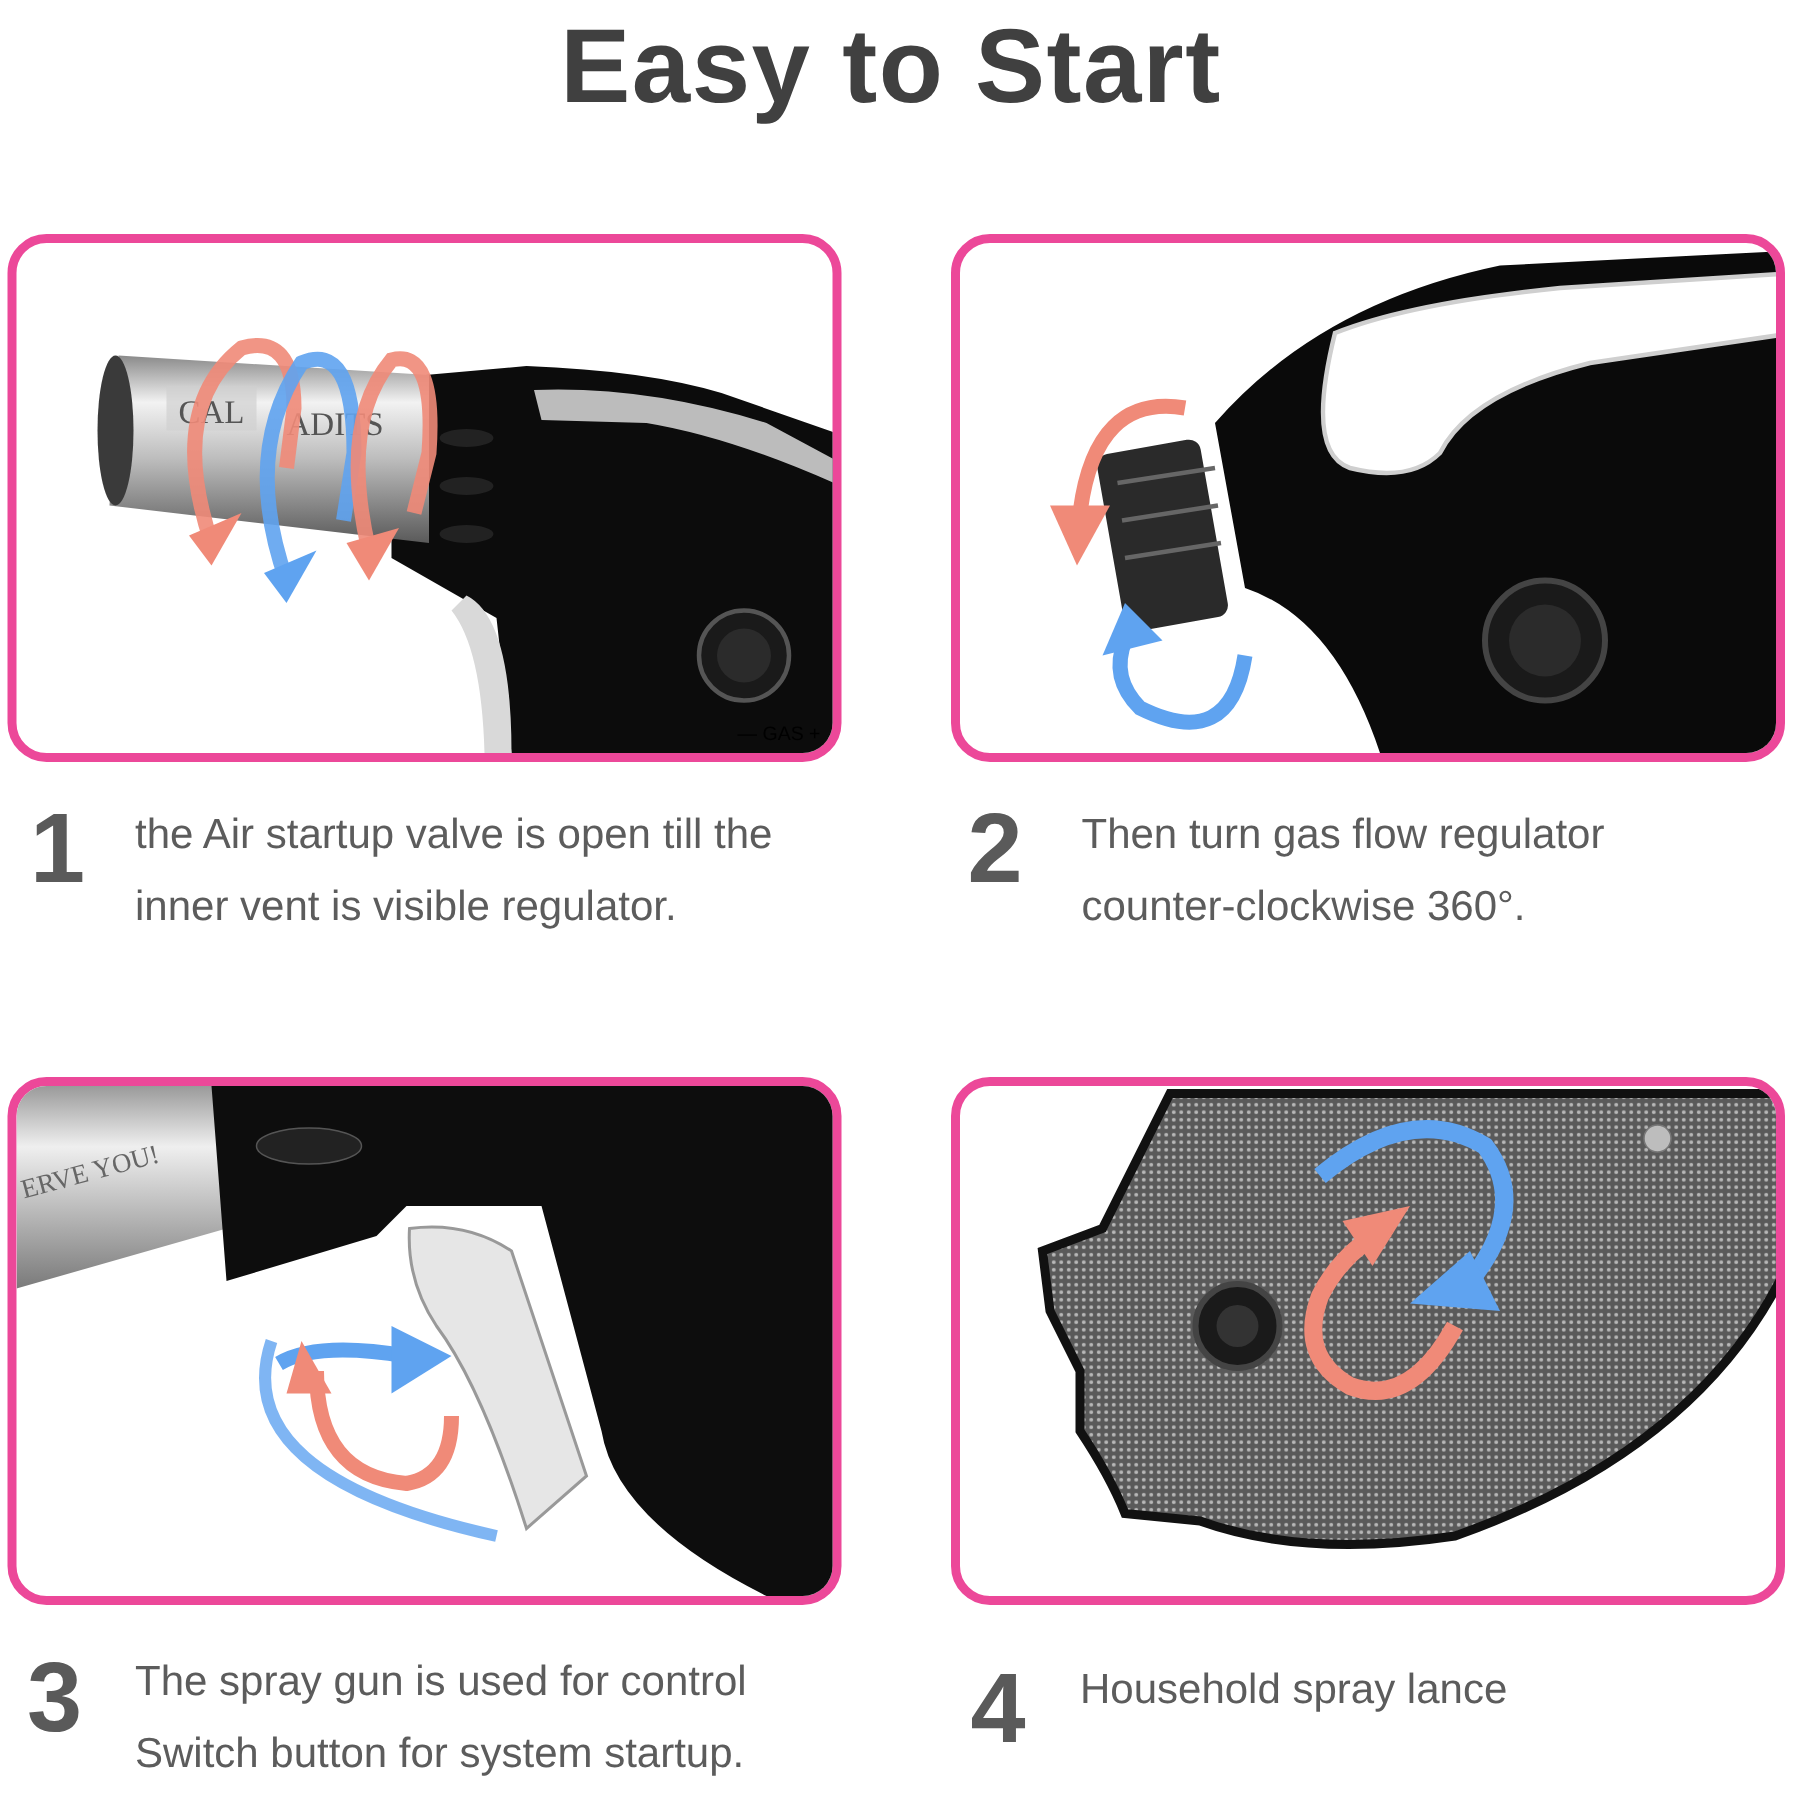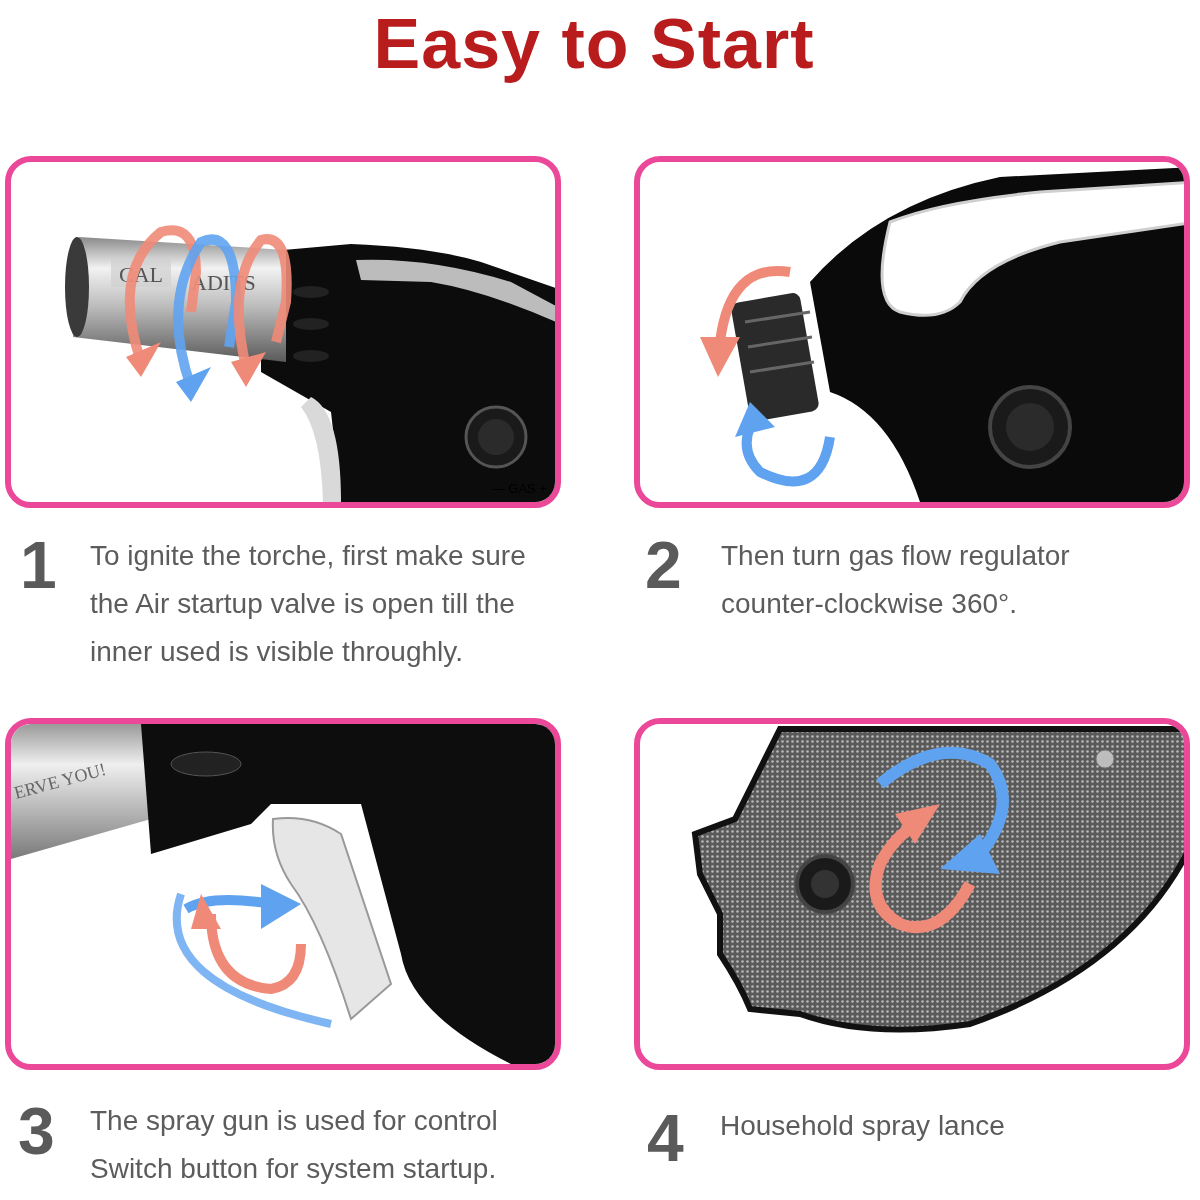--- a/index.html
+++ b/index.html
@@ -1,17 +1,17 @@
 <!DOCTYPE html>
 <html><head>
 <meta charset="utf-8">
 <style>
   html, body { margin:0; padding:0; background:#ffffff; }
   body { width:1200px; height:1200px; position:relative; overflow:hidden; font-family:"Liberation Sans", sans-serif; color:#5e5e5e; }
-  .title { position:absolute; left:0; top:4px; width:1188px; text-align:center; font-size:70px; font-weight:bold; color:#b91c1c; letter-spacing:1px; }
+  .title { position:absolute; left:0; top:4px; width:1188px; text-align:center; font-size:70px; font-weight:bold; color:#404040; letter-spacing:1px; }
   .panel { position:absolute; width:556px; height:352px; border:6px solid #ec4899; border-radius:26px; background:#fff; overflow:hidden; box-sizing:border-box; }
   .p1 { left:5px; top:156px; }
   .p2 { left:634px; top:156px; }
   .p3 { left:5px; top:718px; }
   .p4 { left:634px; top:718px; }
   .step-num { position:absolute; font-size:66px; font-weight:bold; color:#5a5a5a; line-height:1; }
   .step-text { position:absolute; font-size:28px; line-height:48px; color:#5c5c5c; }
   .gas { position:absolute; right:8px; bottom:6px; color:#000000; font-size:13px; font-family:"Liberation Sans", sans-serif; }
   svg { position:absolute; left:0; top:0; }
 </style>
@@ -70,23 +70,22 @@
     <circle cx="390" cy="265" r="24" fill="#2b2b2b"></circle>
     <path d="M150 110 Q90 100 80 180" fill="none" stroke="#f08a78" stroke-width="10"></path>
     <polygon points="60,175 100,175 78,215" fill="#f08a78"></polygon>
     <path d="M190 275 Q180 340 120 310 Q100 290 110 265" fill="none" stroke="#5fa3f0" stroke-width="10"></path>
     <polygon points="95,275 135,265 110,240" fill="#5fa3f0"></polygon>
   </svg>
 </div>
 
 <div class="step-num" style="left:20px; top:532px;">1</div>
 <div class="step-text" style="left:90px; top:532px;">
-  <div>To ignite the torche, first make sure</div>
   <div>the Air startup valve is open till the</div>
-  <div>inner used is visible throughly.</div>
+  <div>inner vent is visible regulator.</div>
 </div>
 
 <div class="step-num" style="left:645px; top:532px;">2</div>
 <div class="step-text" style="left:721px; top:532px;">
   <div>Then turn gas flow regulator</div>
   <div>counter-clockwise 360°.</div>
 </div>
 
 <div class="panel p3">
   <svg width="556" height="340" viewBox="0 0 556 340">

